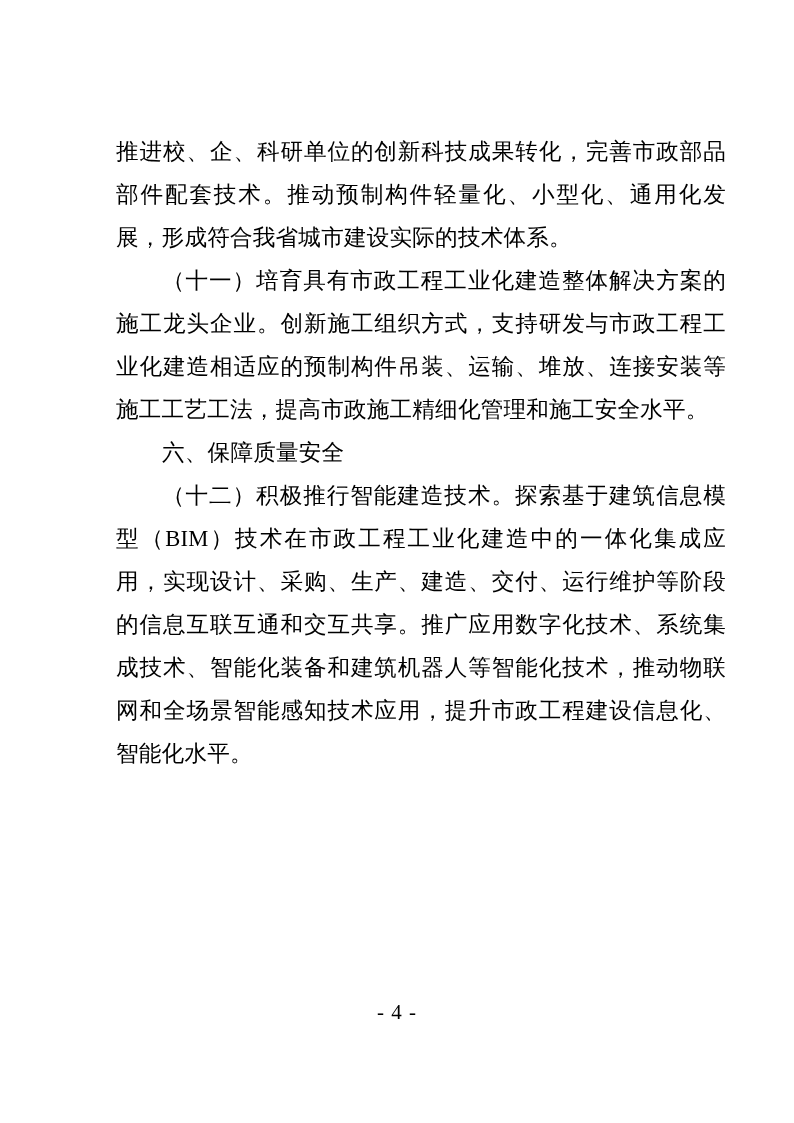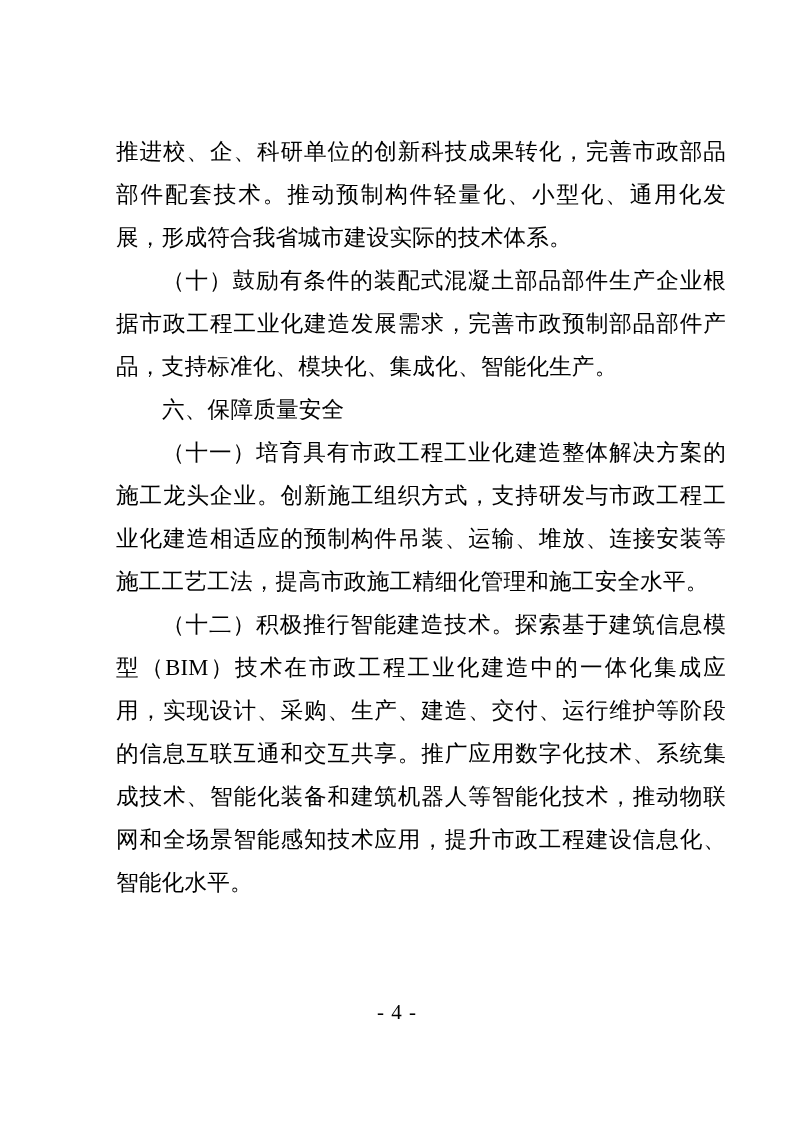--- a/index.html
+++ b/index.html
@@ -49,21 +49,20 @@
     font-family: "Liberation Serif", "DejaVu Serif", serif;
     letter-spacing: 1px;
   }
 </style>
 </head>
 <body>
 
 <div class="page">
   <div class="doc-body">
     <p class="para">推进校、企、科研单位的创新科技成果转化，完善市政部品部件配套技术。推动预制构件轻量化、小型化、通用化发展，形成符合我省城市建设实际的技术体系。</p>
-    <p class="para indent">（十）鼓励有条件的装配式混凝土部品部件生产企业根据市政工程工业化建造发展需求，完善市政预制部品部件产品，支持标准化、模块化、集成化、智能化生产。</p>
+    <p class="para indent">（十一）培育具有市政工程工业化建造整体解决方案的施工龙头企业。创新施工组织方式，支持研发与市政工程工业化建造相适应的预制构件吊装、运输、堆放、连接安装等施工工艺工法，提高市政施工精细化管理和施工安全水平。</p>
     <p class="para indent">六、保障质量安全</p>
-    <p class="para indent">（十一）培育具有市政工程工业化建造整体解决方案的施工龙头企业。创新施工组织方式，支持研发与市政工程工业化建造相适应的预制构件吊装、运输、堆放、连接安装等施工工艺工法，提高市政施工精细化管理和施工安全水平。</p>
     <p class="para indent">（十二）积极推行智能建造技术。探索基于建筑信息模型（BIM）技术在市政工程工业化建造中的一体化集成应用，实现设计、采购、生产、建造、交付、运行维护等阶段的信息互联互通和交互共享。推广应用数字化技术、系统集成技术、智能化装备和建筑机器人等智能化技术，推动物联网和全场景智能感知技术应用，提升市政工程建设信息化、智能化水平。</p>
 
   </div>
 </div>
 
 <div class="page-number">- 4 -</div>
 
 </body></html>

